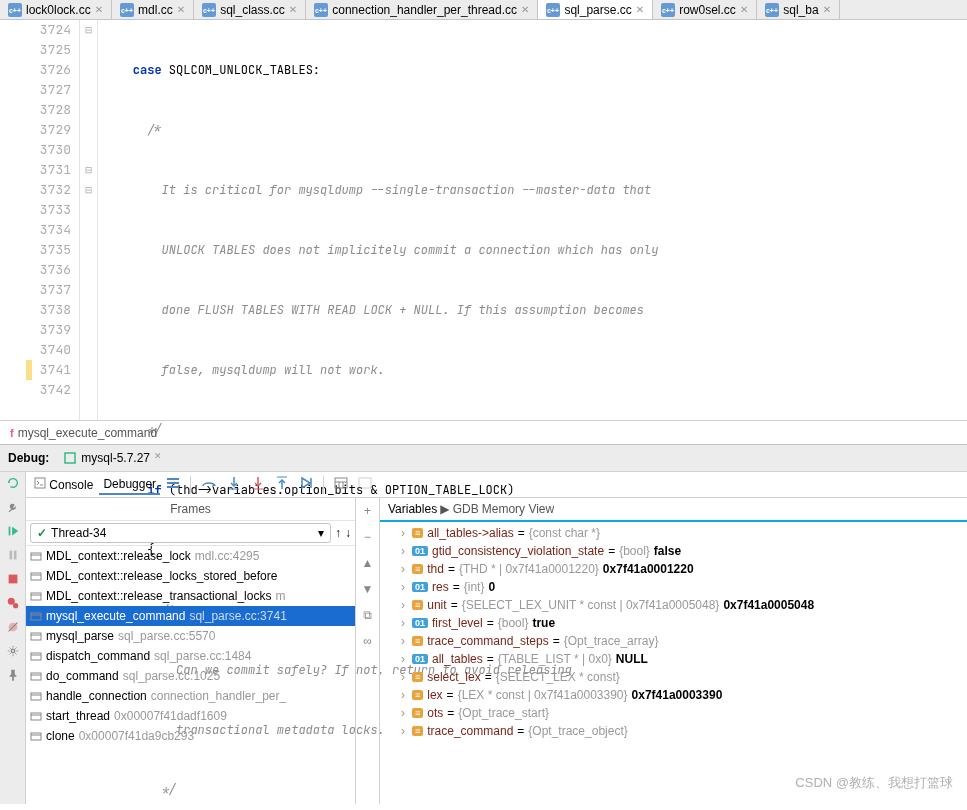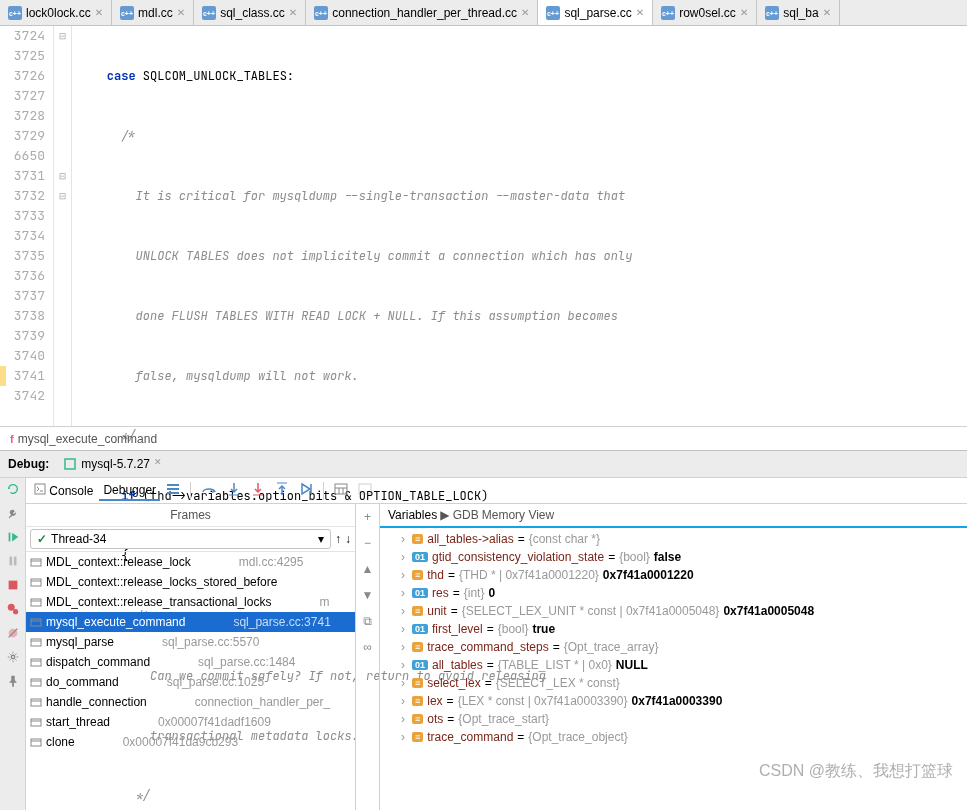--- a/index.html
+++ b/index.html
@@ -1,22 +1,22 @@
 <!DOCTYPE html>
 <html><head>
 <meta charset="utf-8">
 <style>
 * { margin: 0; padding: 0; box-sizing: border-box; }
 body { font-family: -apple-system, "Segoe UI", sans-serif; font-size: 12px; background: #fff; color: #000; width: 967px; height: 810px; overflow: hidden; }
-.tabs { display: flex; background: #ececec; border-bottom: 1px solid #c4c4c4; height: 26px; }
+.tabs { display: flex; background: #ececec; border-bottom: 1px solid #c4c4c4; height: 20px; }
 .tab { display: flex; align-items: center; padding: 0 8px; border-right: 1px solid #c4c4c4; cursor: pointer; gap: 4px; white-space: nowrap; }
 .tab.active { background: #fff; }
 .tab .cpp-icon { width: 14px; height: 14px; display: inline-flex; align-items: center; justify-content: center; }
 .tab .close { color: #999; font-size: 10px; }
-.editor { display: flex; height: 400px; background: #fff; }
+.editor { display: flex; height: 400px; background: #fff; margin-left: 26px; }
 .gutter { width: 48px; background: #fff; text-align: right; padding-right: 8px; color: #adadad; font-family: "JetBrains Mono", Consolas, monospace; font-size: 13px; line-height: 20px; border-right: 1px solid #e4e4e4; }
 .fold-gutter { width: 18px; border-right: 1px solid #e4e4e4; }
 .fold-gutter div { height: 20px; display: flex; align-items: center; justify-content: center; color: #aaa; font-size: 9px; }
 .code { flex: 1; font-family: "JetBrains Mono", Consolas, monospace; font-size: 12px; line-height: 20px; white-space: pre; padding-left: 4px; font-style: italic; }
 .code .line { height: 20px; padding-left: 2px; }
 .marker-gutter { width: 6px; }
 .marker-gutter div { height: 20px; }
 .marker-gutter .y { background: #fddc8a; }
 .kw { color: #0033b3; font-weight: bold; font-style: normal; }
 .cmt { color: #8c8c8c; font-style: italic; }
@@ -37,36 +37,36 @@
 .toolbar .underline { border-bottom: 2px solid #4a88c7; }
 .sep { width: 1px; background: #d1d1d1; height: 18px; margin: 0 4px; padding: 0; }
 .cols { display: flex; flex: 1; min-height: 0; }
 .frames-col { width: 330px; border-right: 1px solid #d1d1d1; display: flex; flex-direction: column; }
 .frames-hdr { padding: 4px 21px; border-bottom: 1px solid #e4e4e4; color: #555; }
 .thread-row { display: flex; align-items: center; padding: 2px 4px; border-bottom: 1px solid #e4e4e4; gap: 4px; }
 .thread-sel { border: 1px solid #c4c4c4; border-radius: 3px; flex: 1; padding: 2px 6px; display: flex; align-items: center; gap: 4px; }
 .frames-list { flex: 1; overflow: hidden; }
 .frame { padding: 3px 4px; display: flex; align-items: center; gap: 4px; white-space: nowrap; }
 .frame.sel { background: #1a6cd1; color: #fff; }
-.frame .loc { color: #999; margin-left: 44px; }
+.frame .loc { color: #999; }
 .frame.sel .loc { color: #cde; }
 .side-tools { width: 24px; border-right: 1px solid #d1d1d1; display: flex; flex-direction: column; align-items: center; padding-top: 6px; gap: 12px; color: #888; }
 .vars-col { flex: 1; display: flex; flex-direction: column; }
 .vars-hdr { padding: 4px 8px; border-bottom: 2px solid #0ea5e9; color: #555; display: flex; gap: 3px; }
 .vars-hdr .act { color: #000; }
 .vars-list { flex: 1; overflow: hidden; padding-top: 2px; }
 .var { padding: 2px 4px 2px 18px; display: flex; align-items: center; gap: 4px; white-space: nowrap; }
 .var .caret { color: #999; width: 10px; }
 .var .badge { font-size: 9px; padding: 0 3px; border-radius: 2px; color: #fff; font-weight: bold; }
 .b-orange { background: #e8a33d; }
 .b-blue { background: #40a0d8; }
 .vname { color: #7a2518; }
 .vtype { color: #999; }
 .vval { color: #000; font-weight: bold; }
-.watermark { position: absolute; bottom: 28px; right: 14px; color: rgba(120,120,120,0.6); font-size: 16px; }
+.watermark { position: absolute; bottom: 18px; right: 14px; color: rgba(120,120,120,0.6); font-size: 13px; }
 .chk { color: #1b8a3f; font-weight: bold; }
 </style>
 </head>
 <body>
 
 <div class="tabs" id="tabs-container">
     <div class="tab">
       <span class="cpp-icon">
         <svg viewBox="0 0 14 14">
           <rect width="14" height="14" rx="2" fill="#659ad2"></rect>
@@ -160,21 +160,21 @@
       <div class="y"></div>
       <div></div>
     </div>
   <div class="gutter" id="gutter">
       <div>3724</div>
       <div>3725</div>
       <div>3726</div>
       <div>3727</div>
       <div>3728</div>
       <div>3729</div>
-      <div>6650</div>
+      <div>3730</div>
       <div>3731</div>
       <div>3732</div>
       <div>3733</div>
       <div>3734</div>
       <div>3735</div>
       <div>3736</div>
       <div>3737</div>
       <div>3738</div>
       <div>3739</div>
       <div>3740</div>

